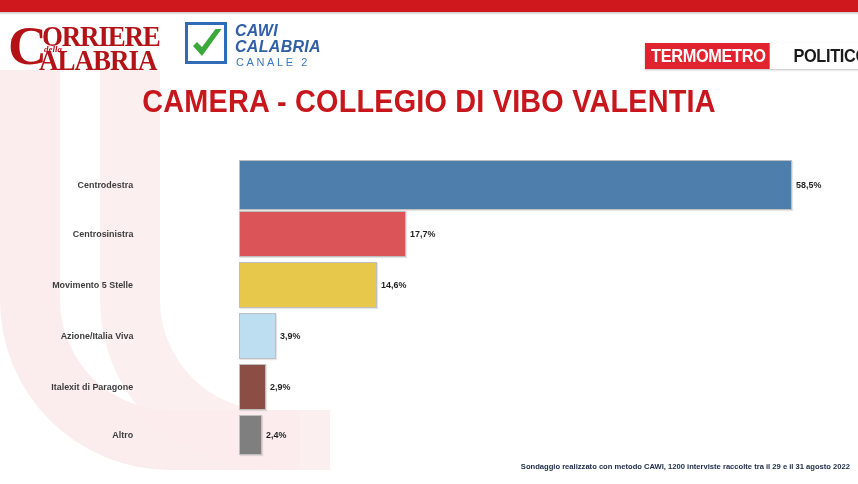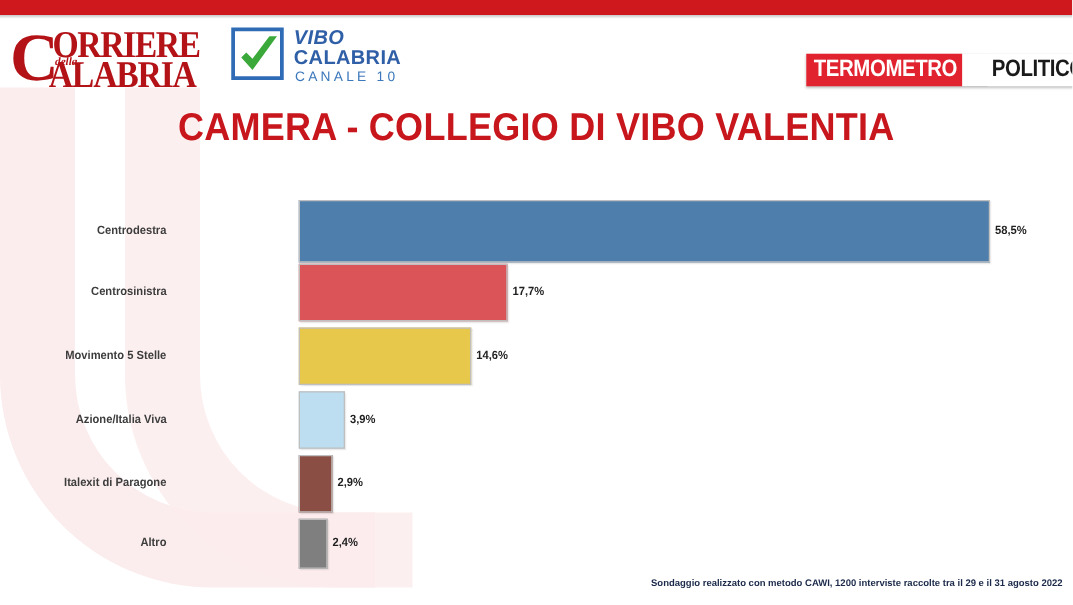--- a/index.html
+++ b/index.html
@@ -71,21 +71,21 @@
   .vc-check { position: absolute; left: 3px; top: 4px; }
   .vc-text1 {
     position: absolute; left: 50px; top: 2px;
     font-family: "Liberation Sans", sans-serif;
     font-weight: bold; font-style: italic; font-size: 16px; line-height: 17px;
     color: #2f5fa6; letter-spacing: .3px;
   }
   .vc-text2 {
     position: absolute; left: 50px; top: 18px;
     font-family: "Liberation Sans", sans-serif;
-    font-weight: bold; font-size: 16px; line-height: 17px;
+    font-weight: bold; font-style: italic; font-size: 16px; line-height: 17px;
     color: #2f5fa6; letter-spacing: .3px;
   }
   .vc-text3 {
     position: absolute; left: 51px; top: 36px;
     font-family: "Liberation Sans", sans-serif;
     font-weight: normal; font-size: 11px; line-height: 12px;
     color: #3c78bc; letter-spacing: 2.6px;
   }
 
   
@@ -174,23 +174,23 @@
       <div class="cc-line2">ALABRIA</div>
       <div class="cc-della">della</div>
     </div>
 
     <div class="vc-logo">
       <div class="vc-box">
         <svg class="vc-check" width="34" height="32" viewBox="0 0 34 32" xmlns="http://www.w3.org/2000/svg">
           <path d="M2 17 L11 27 L32 -2 L26 -2 L11 18 L6 13 Z" fill="#3aa93a"></path>
         </svg>
       </div>
-      <div class="vc-text1">VIBO</div>
+      <div class="vc-text1">CAWI</div>
       <div class="vc-text2">CALABRIA</div>
-      <div class="vc-text3">CANALE 10</div>
+      <div class="vc-text3">CANALE 2</div>
     </div>
 
     <div class="tp-logo">
       <div class="tp-red">TERMOMETRO</div>
       <div class="tp-white">POLITICO</div>
     </div>
   </div>
 
   <div class="title">CAMERA - COLLEGIO DI VIBO VALENTIA</div>
 

